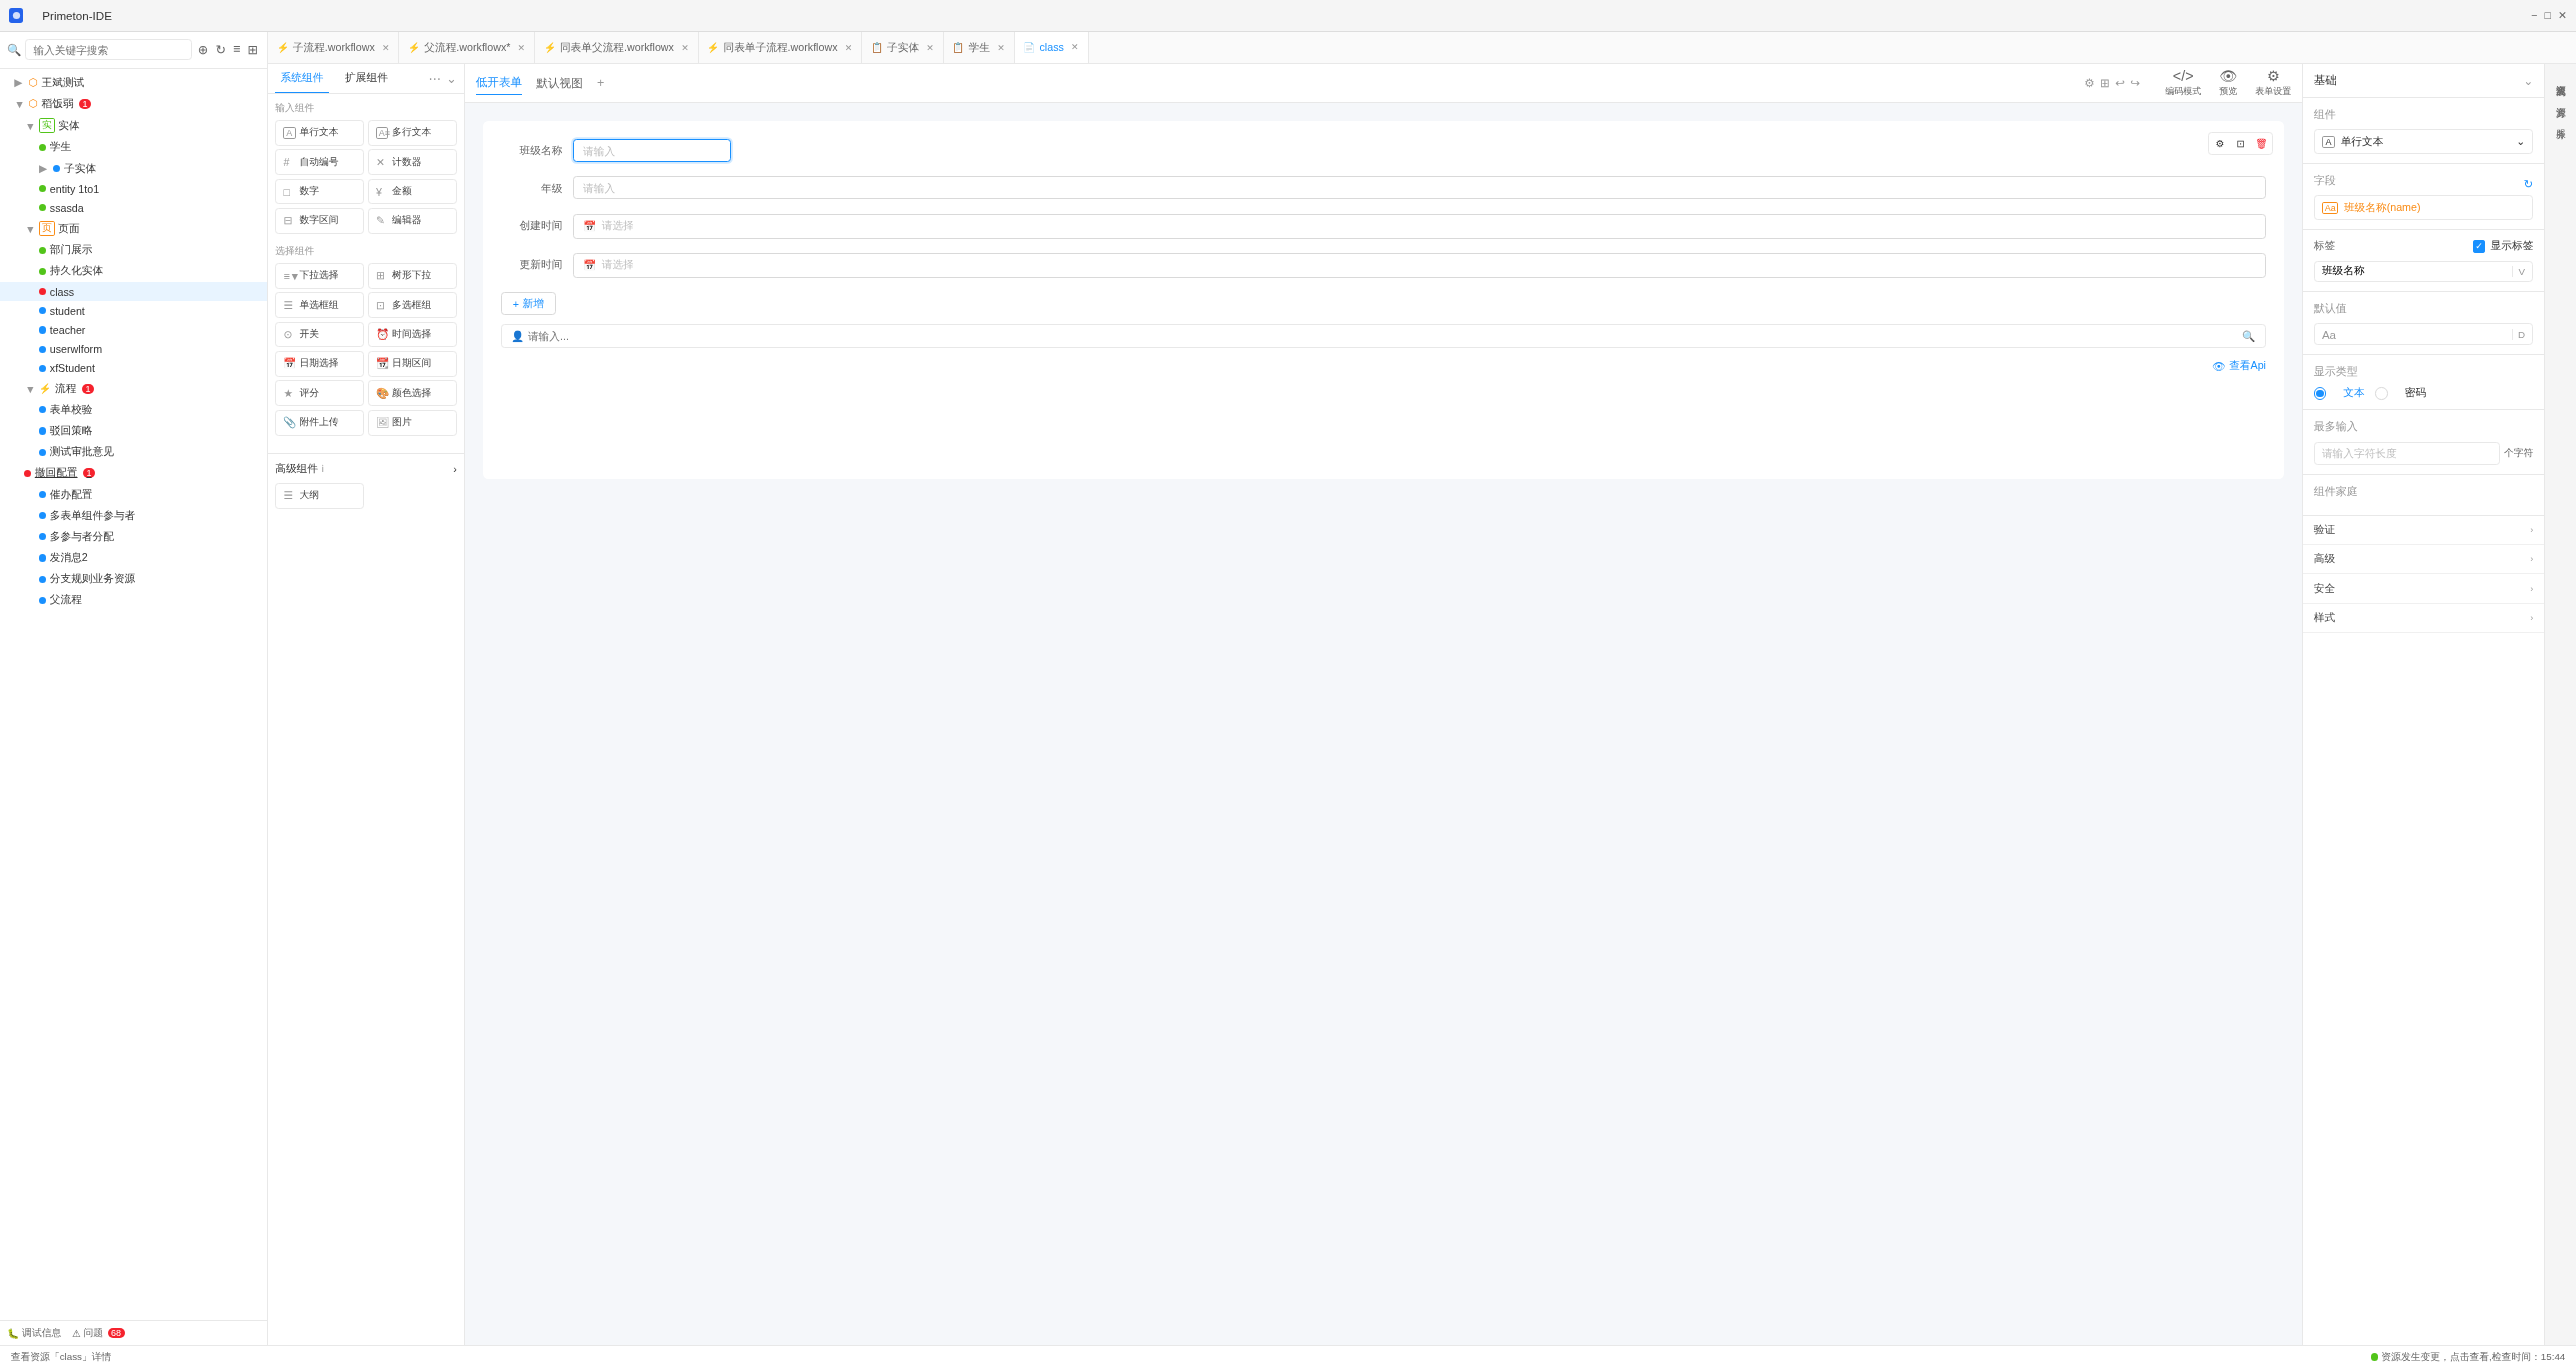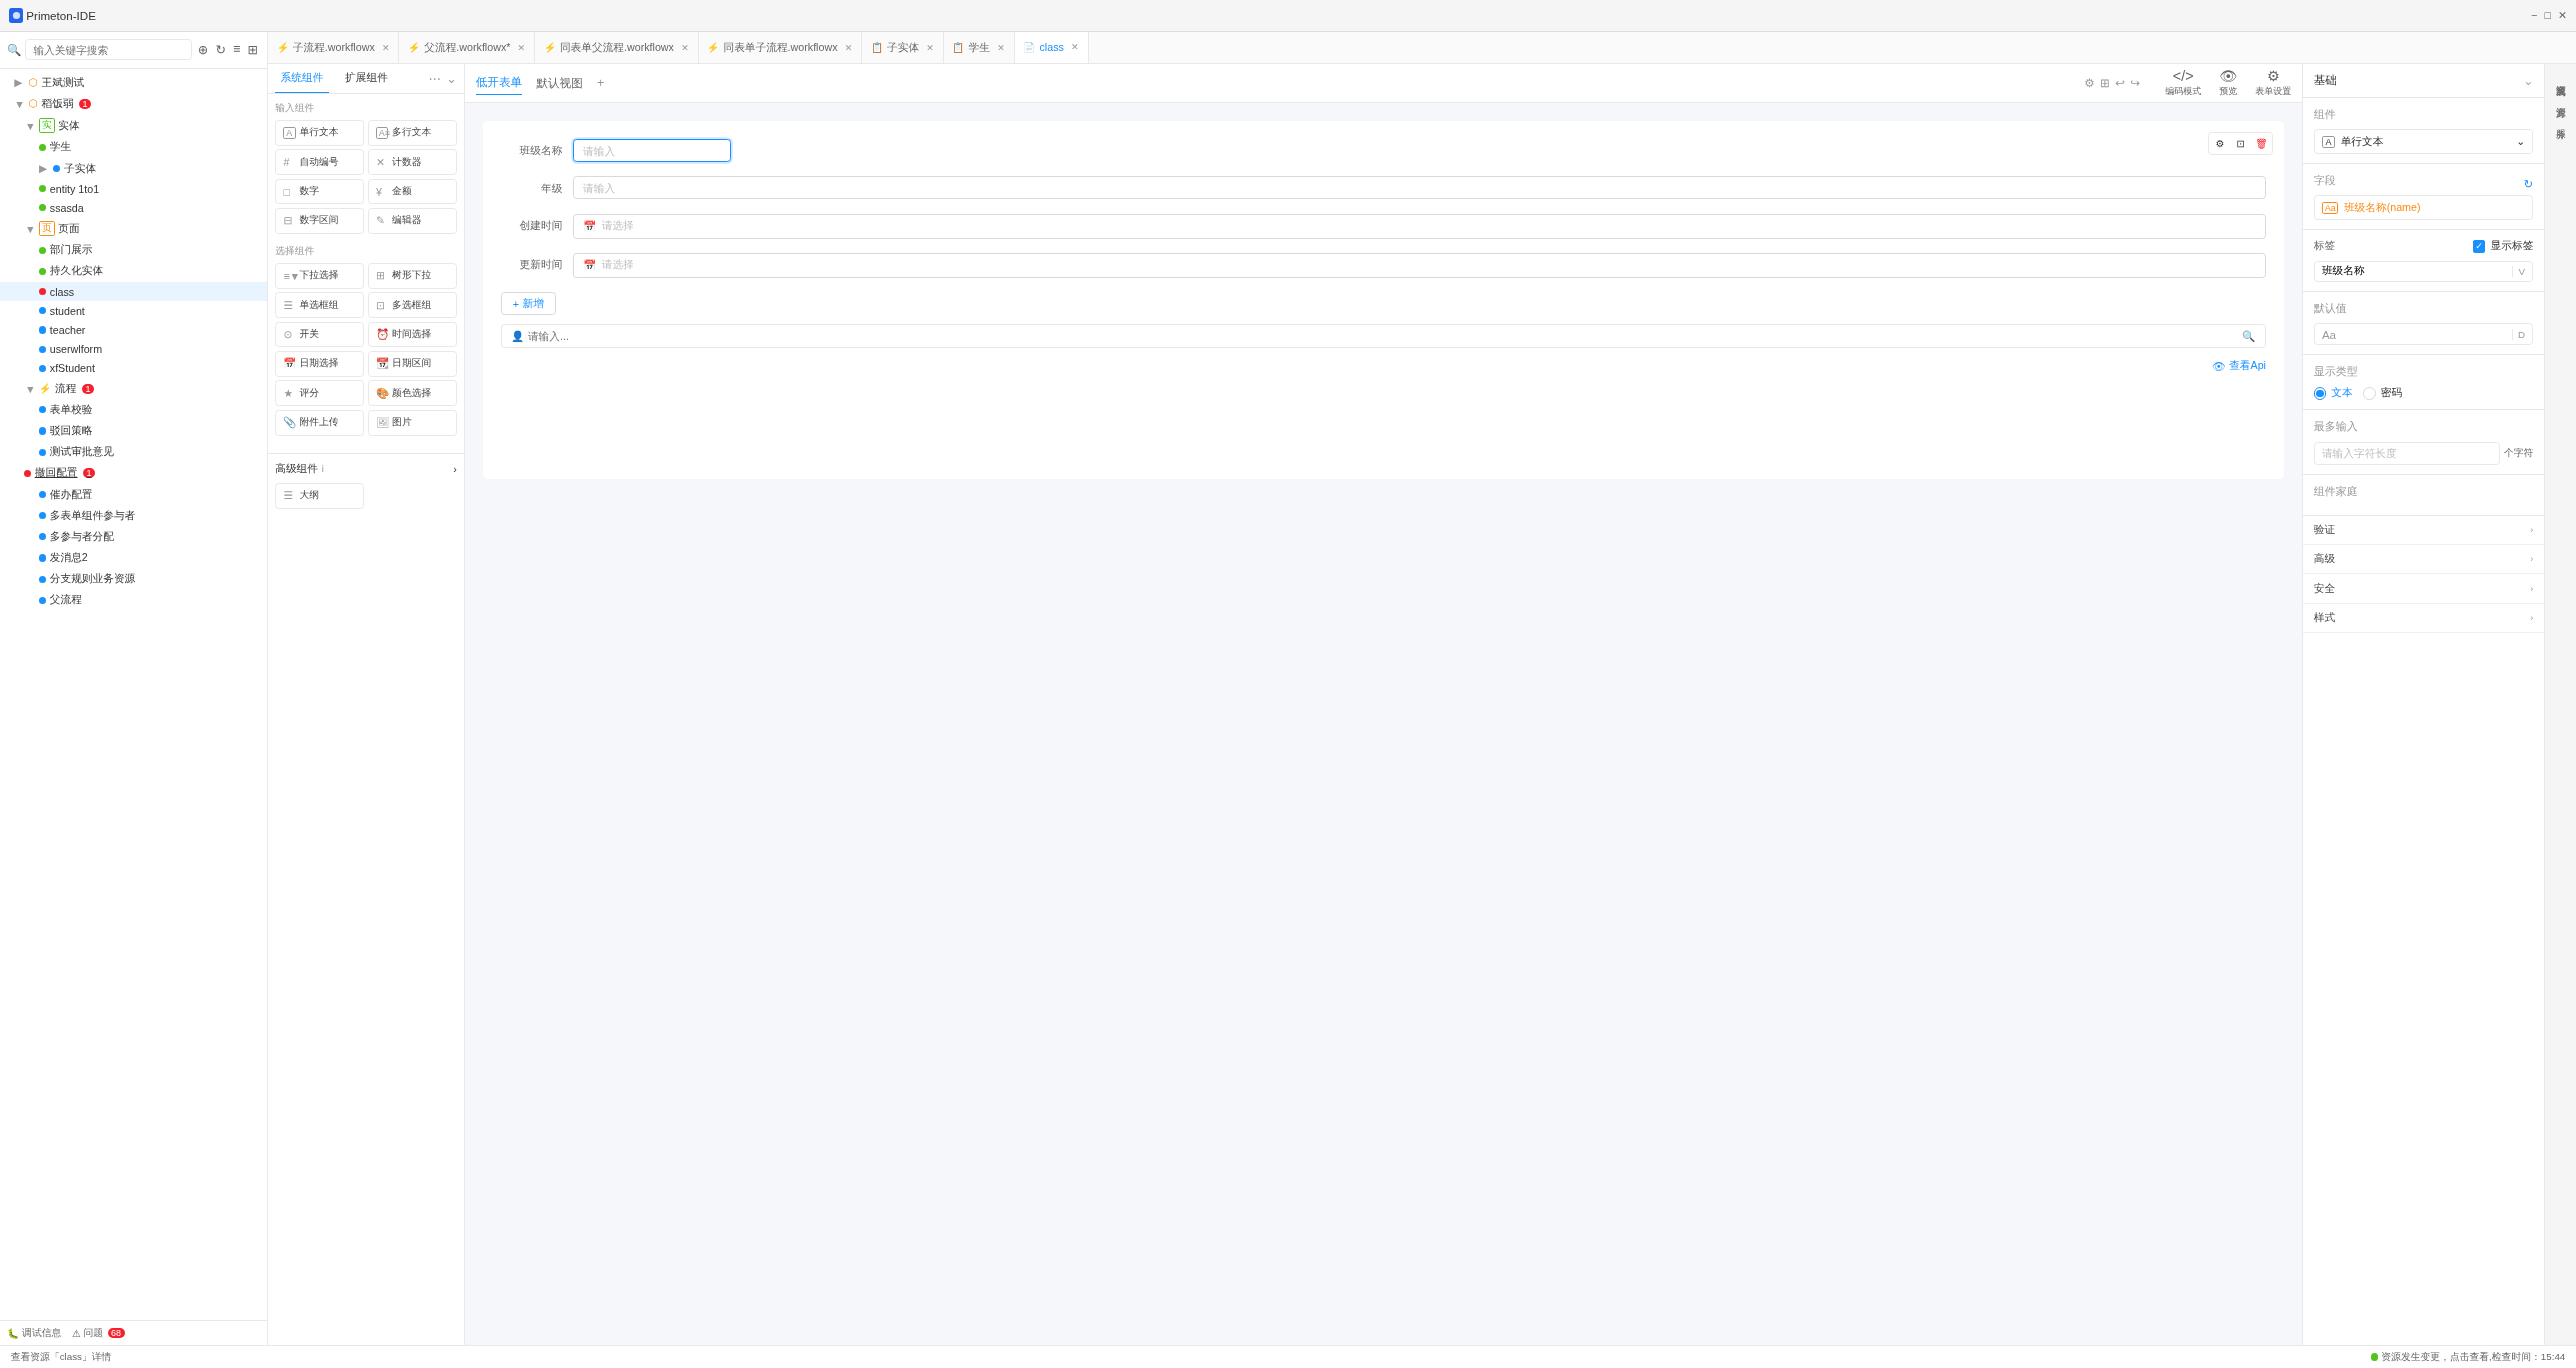--- a/index.html
+++ b/index.html
@@ -1,20 +1,20 @@
 <!DOCTYPE html>
 <html style="font-size:14.3px"><head>
   <meta charset="utf-8">
   <style>
     * { box-sizing: border-box; margin: 0; padding: 0; }
     body { font-family: 'PingFang SC', 'Microsoft YaHei', sans-serif; font-size: 10.7px; background: #f0f2f5; color: #333; height: 100vh; overflow: hidden; display: flex; flex-direction: column; }
 
     
     .title-bar { height: 32px; background: #f5f5f5; border-bottom: 0.9px solid #ddd; display: flex; align-items: center; padding: 0 9px; justify-content: space-between; flex-shrink: 0; }
-    .title-bar-left { display: flex; align-items: center; gap: 3px; font-size: 11.6px; font-weight: 500; }
+    .title-bar-left { display: flex; align-items: center; gap: 19px; font-size: 11.6px; font-weight: 500; }
     .title-bar-right { display: flex; gap: 7.2px; }
 
     
     .app-body { display: flex; flex: 1; overflow: hidden; }
 
     
     .sidebar { width: 268px; background: #fff; border-right: 0.9px solid #e8e8e8; display: flex; flex-direction: column; flex-shrink: 0; }
     .sidebar-search { padding: 7.2px; border-bottom: 0.9px solid #e8e8e8; display: flex; align-items: center; gap: 3.6px; }
     .sidebar-search input { flex: 1; border: 0.9px solid #e8e8e8; border-radius: 3.6px; padding: 3.6px 7.2px; font-size: 10.7px; outline: none; }
     .sidebar-toolbar { display: flex; gap: 3.6px; }
@@ -96,21 +96,21 @@
 
     .rp-row { display: flex; align-items: center; justify-content: space-between; margin-bottom: 7.2px; }
     .rp-label { font-size: 10.7px; color: #666; }
 
     .checkbox-group { display: flex; align-items: center; gap: 5.4px; }
     .custom-checkbox { width: 12.5px; height: 12.5px; border: 0.9px solid #d9d9d9; border-radius: 1.8px; display: flex; align-items: center; justify-content: center; cursor: pointer; }
     .custom-checkbox.checked { background: #1890ff; border-color: #1890ff; }
     .custom-checkbox.checked::after { content: '✓'; color: #fff; font-size: 9px; }
 
     .radio-group { display: flex; gap: 10.7px; align-items: center; }
-    .radio-item { display: flex; align-items: center; gap: 5px; cursor: pointer; font-size: 10.7px; }
+    .radio-item { display: flex; align-items: center; gap: 17px; cursor: pointer; font-size: 10.7px; }
     .radio-dot { width: 12.5px; height: 12.5px; border-radius: 50%; border: 0.9px solid #d9d9d9; display: flex; align-items: center; justify-content: center; }
     .radio-dot.checked { border-color: #1890ff; }
     .radio-dot.checked::after { content: ''; width: 7.2px; height: 7.2px; background: #1890ff; border-radius: 50%; }
 
     .rp-expand-item { display: flex; align-items: center; justify-content: space-between; padding: 7.2px 10.7px; border-bottom: 0.9px solid #f0f0f0; cursor: pointer; font-size: 10.7px; color: #444; }
     .rp-expand-arrow { color: #999; font-size: 9px; }
 
     
     .right-vtabs { width: 32px; background: #f5f5f5; border-left: 0.9px solid #e8e8e8; display: flex; flex-direction: column; align-items: center; padding-top: 7.2px; gap: 7.2px; flex-shrink: 0; }
     .vtab { writing-mode: vertical-rl; font-size: 9.8px; padding: 7.2px 3.6px; cursor: pointer; color: #666; border-radius: 3.6px; text-align: center; }

